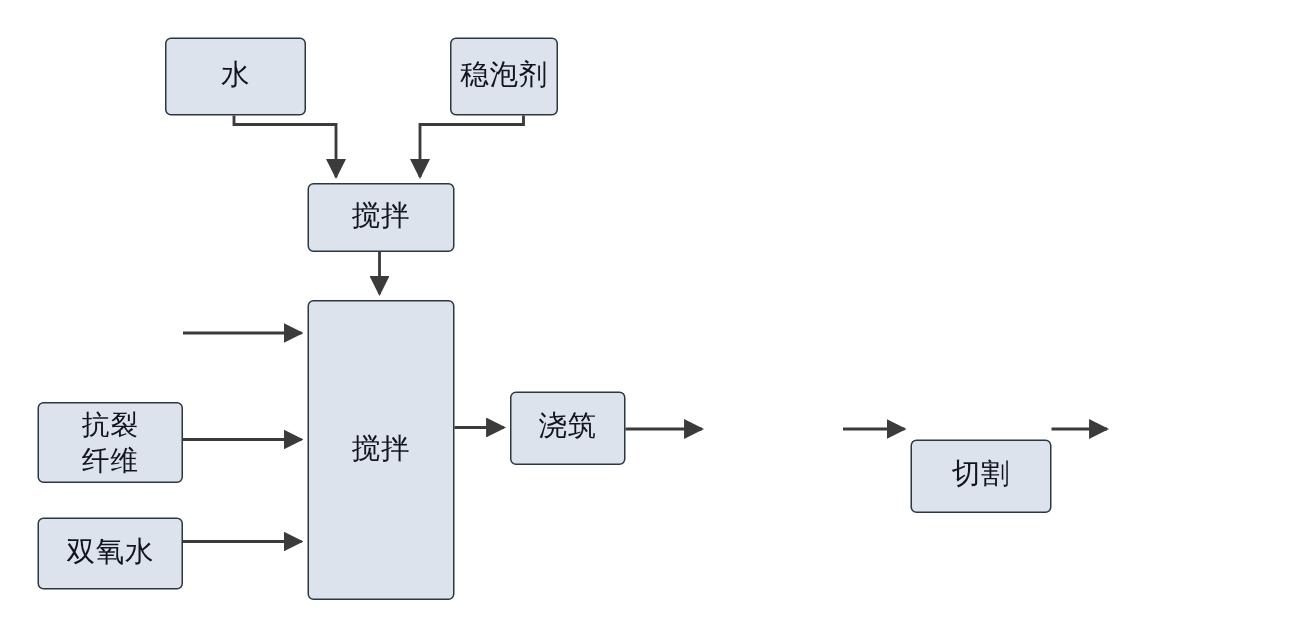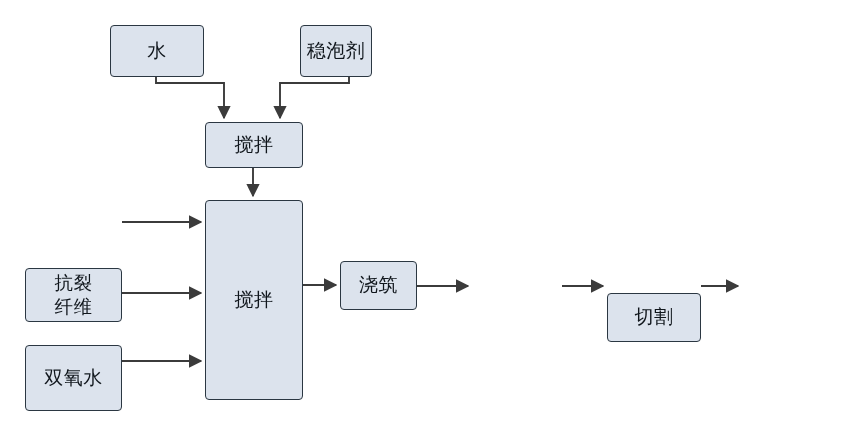--- a/index.html
+++ b/index.html
@@ -76,21 +76,21 @@
   <div class="node" style="left:110px;top:25px;width:94px;height:52px;">水</div>
 
   <div class="node" style="left:300px;top:25px;width:72px;height:52px;">稳泡剂</div>
 
   <div class="node" style="left:205px;top:122px;width:98px;height:46px;">搅拌</div>
 
 
   <div class="node two-line" style="left:25px;top:268px;width:97px;height:54px;">抗裂
 纤维</div>
 
-  <div class="node" style="left:25px;top:345px;width:97px;height:66px;">双氧水</div>
+  <div class="node" style="left:25px;top:345px;width:97px;height:48px;">双氧水</div>
 
   <div class="node" style="left:205px;top:200px;width:98px;height:200px;">搅拌</div>
 
   <div class="node" style="left:340px;top:261px;width:77px;height:49px;">浇筑</div>
 
 
   <div class="node" style="left:607px;top:261px;width:94px;height:49px;margin-top:32px;">切割</div>
 
 
 </div>

